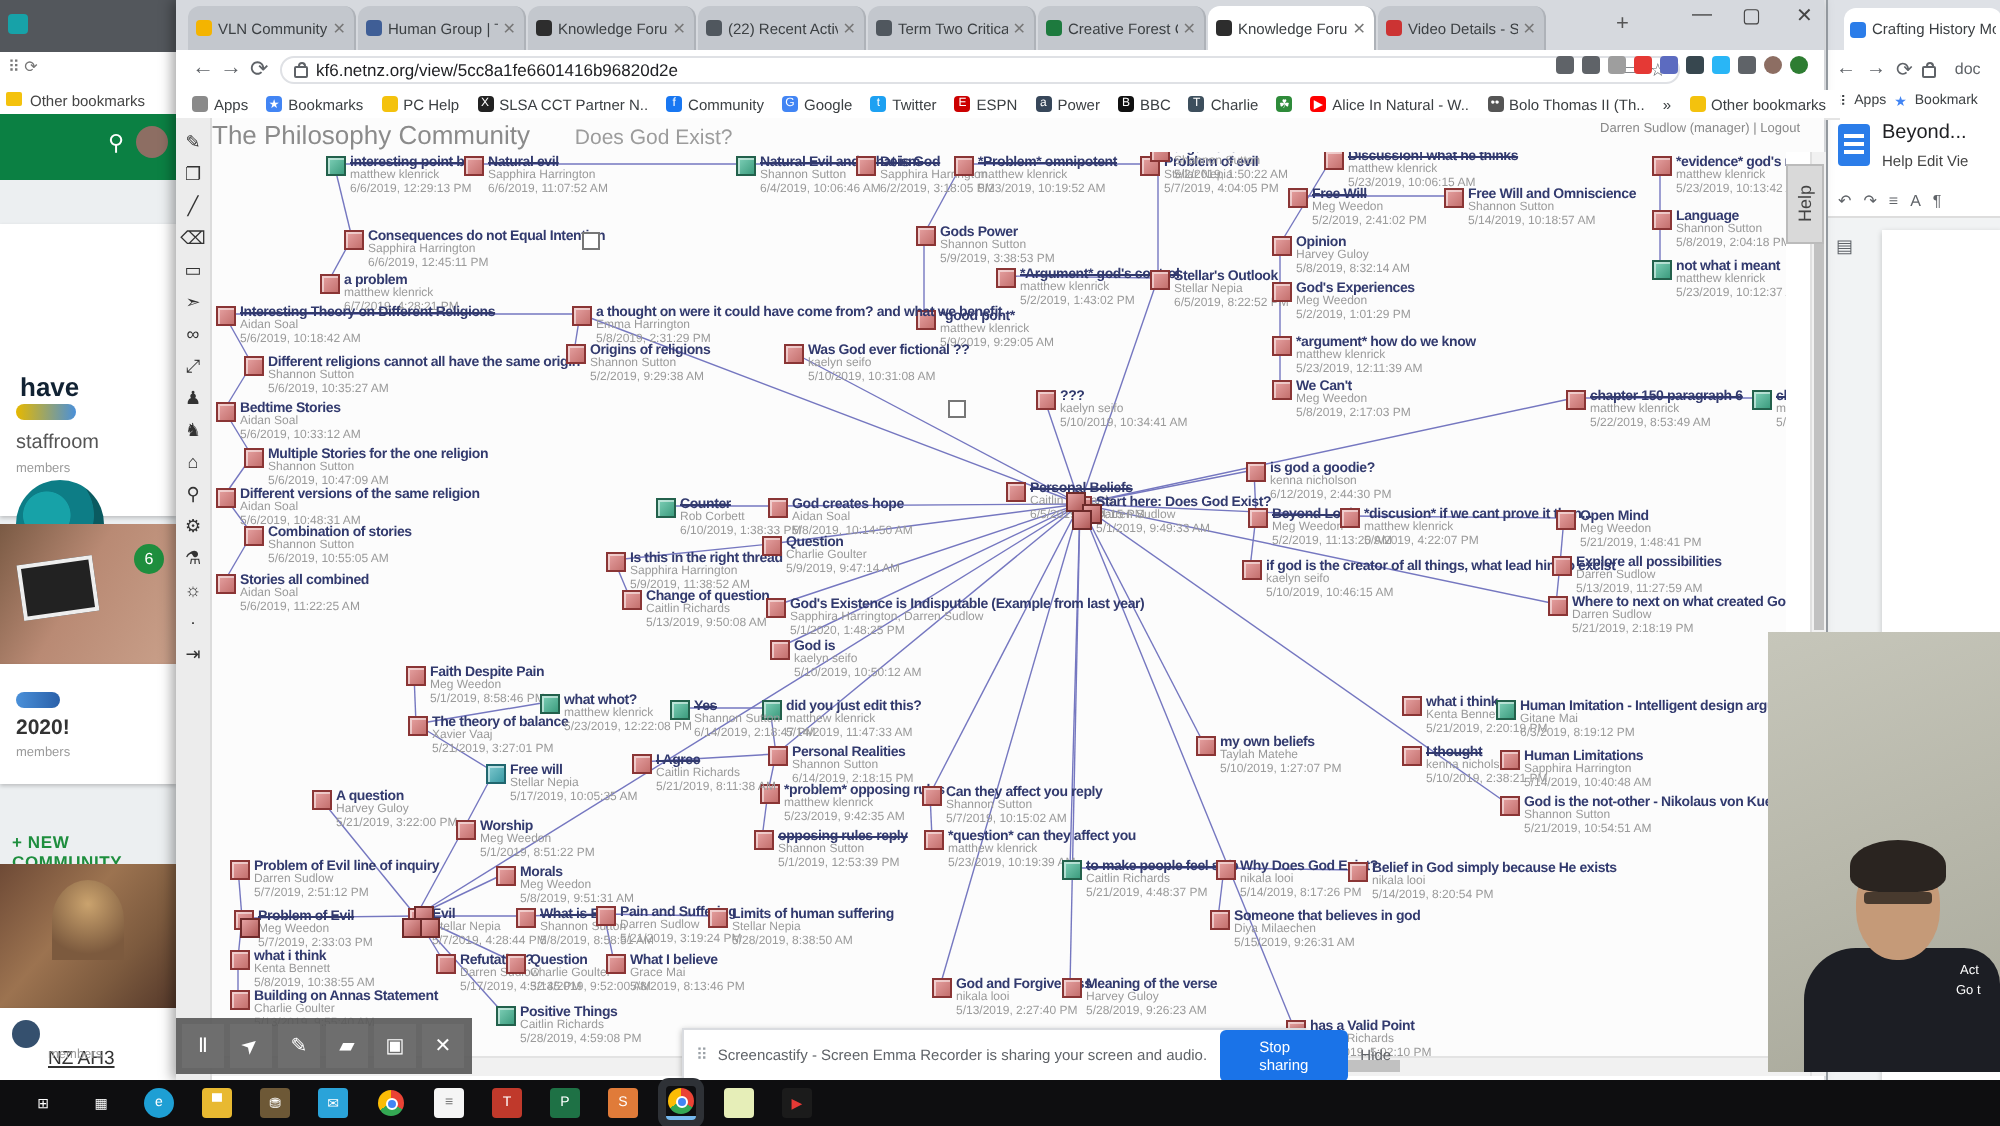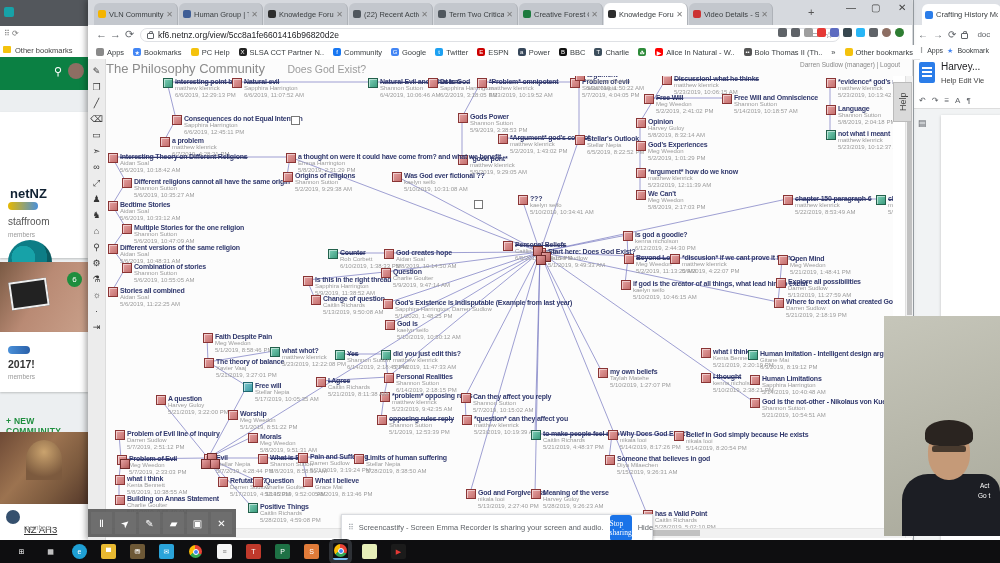--- a/index.html
+++ b/index.html
@@ -80,21 +80,21 @@
   #wc-glasses{left:48px;top:130px;width:34px;height:6px;background:rgba(30,25,22,.75);border-radius:2px;}
   .wc-frag{color:#fff;font-size:6.5px;line-height:7px;}
   
   #cast-toolbar{left:88px;top:509px;width:148px;height:28px;background:rgba(90,90,90,.92);z-index:6;display:flex;align-items:center;gap:3px;padding-left:3px;box-sizing:border-box;}
   .castbtn{width:21px;height:22px;background:#6e6e6e;color:#fff;display:flex;align-items:center;justify-content:center;font-size:10px;}
   .castbtn.cursor span{display:inline-block;transform:rotate(-40deg);}
   
   #share{left:341px;top:514px;width:312px;height:27px;background:#fff;border:1px solid #dadce0;box-shadow:0 1px 3px rgba(0,0,0,.3);z-index:7;display:flex;align-items:center;gap:6px;padding:0 6px;box-sizing:border-box;}
   #share-handle{color:#9aa0a6;font-size:8px;letter-spacing:-1px;}
   #share-text{font-size:7.5px;color:#5f6368;white-space:nowrap;}
-  #share-stop{background:#1a73e8;color:#fff;font-size:7.5px;padding:4px 0;border-radius:3px;font-family:Liberation Serif, serif;}
+  #share-stop{background:#1a73e8;color:#fff;font-size:7.5px;padding:4px 20px;border-radius:3px;}
   #share-hide{color:#5f6368;font-size:7.5px;}
   
   #taskbar{left:0;top:540px;width:1000px;height:23px;background:#0e0e10;z-index:8;display:flex;align-items:center;}
   .tbico{width:15px;height:15px;border-radius:2px;display:flex;align-items:center;justify-content:center;font-size:9px;color:#fff;margin-left:14px;flex:0 0 auto;}
   .tbico.activebg{box-shadow:0 0 0 4px #2e3136;background-clip:padding-box;border-bottom:2px solid #76b9ed;}
   .chromeball{width:13px;height:13px;border-radius:50%;background:conic-gradient(#ea4335 0 33%,#34a853 33% 66%,#fbbc05 66% 100%);position:relative;}
   .chromeball:before{content:"";position:absolute;left:3.5px;top:3.5px;width:6px;height:6px;border-radius:50%;background:#4285f4;border:1px solid #fff;box-sizing:border-box;}
   .tiny{font-size:7px;}
 </style>
 </head>
@@ -113,32 +113,32 @@
     <div id="bg-left-bm" class="abs">
       <span class="abs" style="left:3px;top:3px;width:8px;height:7px;background:#f4c20d;border-radius:1px;"></span>
       <span class="abs" style="left:15px;top:3px;">Other bookmarks</span>
     </div>
     <div id="bg-green" class="abs">
       <span class="abs" style="right:28px;top:8px;color:#fff;font-size:11px;">⚲</span>
       <span class="abs" style="right:6px;top:6px;width:16px;height:16px;border-radius:50%;background:#8d6e63;"></span>
     </div>
     <div class="abs card" style="left:0;top:112px;width:88px;height:146px;">
       <div id="logo-swirl" class="abs"></div>
-      <div class="abs" style="left:10px;top:74px;font-size:13px;font-weight:bold;color:#123;">netNZ</div>
+      <div class="abs" style="left:10px;top:74px;font-size:13px;font-weight:bold;color:#123;">have</div>
       <div class="abs" style="left:8px;top:90px;width:30px;height:8px;border-radius:4px;background:linear-gradient(90deg,#e6b800,#4a90d9);"></div>
       <div class="abs" style="left:8px;top:104px;font-size:10px;color:#555;">staffroom</div>
       <div class="abs" style="left:8px;top:119px;font-size:6.5px;color:#9a9a9a;">members</div>
     </div>
     <div class="abs" style="left:0;top:262px;width:88px;height:70px;background:linear-gradient(120deg,#7a5a44,#b98a74 45%,#c9a08a);">
       <span class="abs" style="right:6px;top:10px;width:15px;height:15px;border-radius:50%;background:#1e8e3e;color:#fff;font-size:8px;display:flex;align-items:center;justify-content:center;">6</span>
       <span class="abs" style="left:10px;top:18px;width:34px;height:24px;background:#222;border:2px solid #eee;transform:rotate(-8deg);"></span>
     </div>
     <div class="abs card" style="left:0;top:332px;width:88px;height:60px;">
       <div class="abs" style="left:8px;top:14px;width:22px;height:8px;border-radius:4px;background:linear-gradient(90deg,#4a90d9,#2a60a9);"></div>
-      <div class="abs" style="left:8px;top:26px;font-size:10.5px;font-weight:bold;color:#333;">2017!</div>
+      <div class="abs" style="left:8px;top:26px;font-size:10.5px;font-weight:bold;color:#333;">2020!</div>
       <div class="abs" style="left:8px;top:41px;font-size:6.5px;color:#9a9a9a;">members</div>
     </div>
     <div class="abs" style="left:6px;top:416px;font-size:8.5px;font-weight:bold;color:#1e8e3e;letter-spacing:.3px;">+  NEW COMMUNITY</div>
     <div class="abs" style="left:0;top:432px;width:88px;height:72px;background:linear-gradient(130deg,#6e4a36,#9c7350 40%,#7c5a3e 70%,#54382a);">
       <span class="abs" style="left:26px;top:8px;width:36px;height:40px;border-radius:50% 50% 0 0;background:radial-gradient(circle at 50% 30%,#caa36e,#7c5a3e 75%);"></span>
     </div>
     <div class="abs card" style="left:0;top:504px;width:88px;height:36px;">
       <div class="abs" style="left:6px;top:6px;width:14px;height:14px;border-radius:50%;background:#35506e;"></div>
       <div class="abs" style="left:24px;top:20px;font-size:9.5px;color:#333;text-decoration:underline;">NZ AH3</div>
       <div class="abs" style="left:24px;top:20px;font-size:6.5px;color:#9a9a9a;">members</div>
@@ -1173,21 +1173,21 @@
       <span style="font-size:8px;">doc</span>
     </div>
     <div id="rw-bm" class="abs">
       <span>⠿</span>
       <span>Apps</span>
       <span style="color:#4285f4;">★</span>
       <span>Bookmark</span>
     </div>
     <div id="rw-dochead" class="abs">
       <div id="rw-docicon" class="abs"></div>
-      <div id="rw-title">Harvey...</div>
+      <div id="rw-title">Beyond...</div>
       <div id="rw-menus">Help  Edit  Vie</div>
     </div>
     <div id="rw-toolbar" class="abs">
       <span>↶</span>
       <span>↷</span>
       <span>≡</span>
       <span>A</span>
       <span>¶</span>
     </div>
     <div id="rw-page" class="abs"></div>

